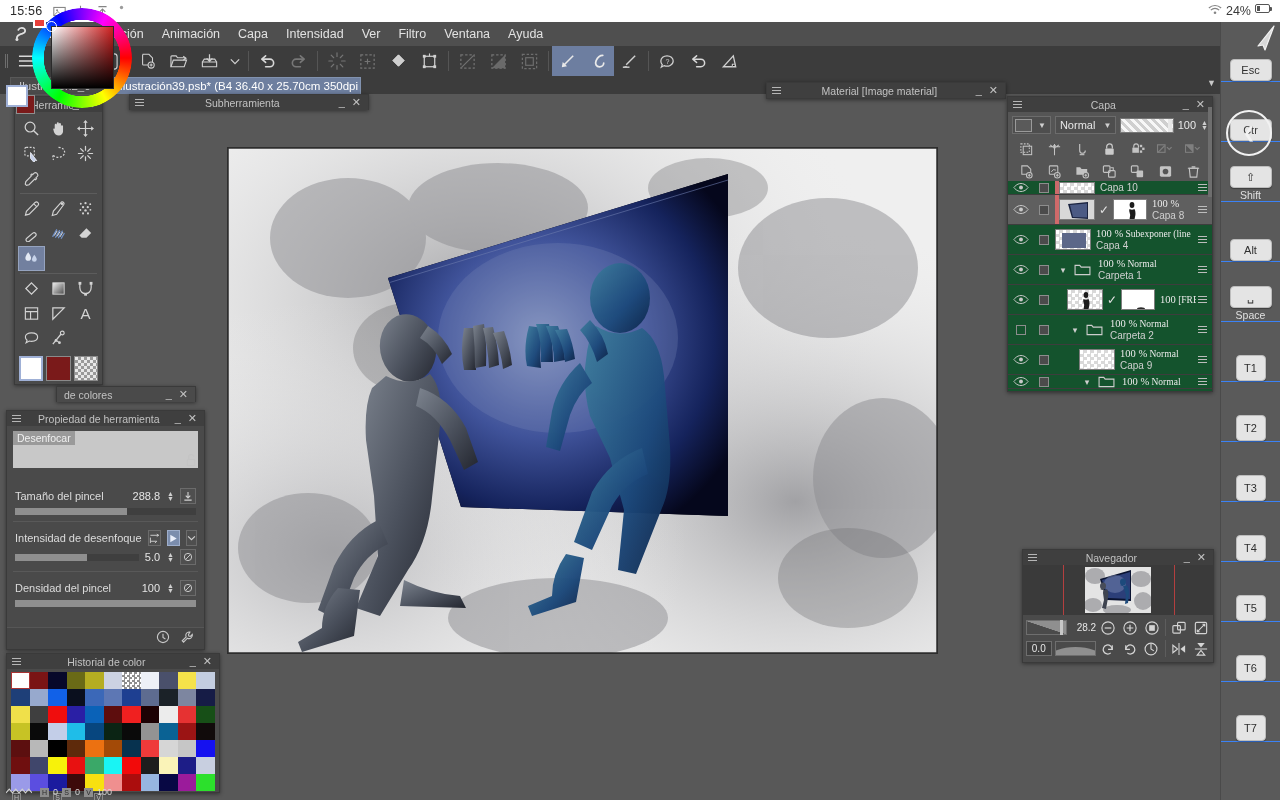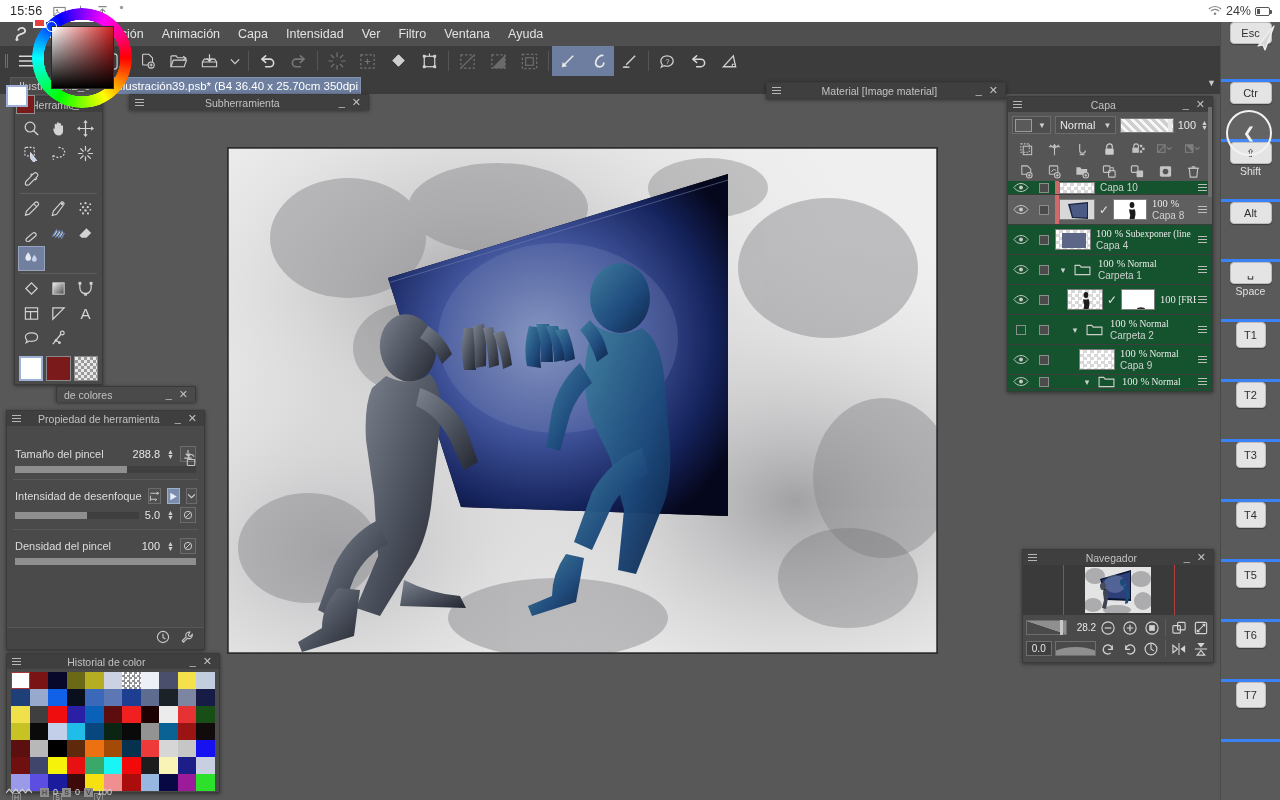--- a/index.html
+++ b/index.html
@@ -17,21 +17,21 @@
   .statusbar {
     position:absolute; left:0; top:0; width:1280px; height:22px;
     background:#ffffff; color:#3a3a3a;
     display:flex; align-items:center; padding:0 10px;
     font-size:12.5px;
   }
   .sb-left { display:flex; align-items:center; gap:9px; }
   .sb-time { font-size:12.5px; color:#2b2b2b; letter-spacing:.2px; margin-right:2px;}
   .sb-ico { width:13px; height:13px; display:inline-block; position:relative; opacity:.72; }
   .sb-ico svg { display:block; }
-  .sb-right { margin-left:auto; display:flex; align-items:center; gap:4px; font-size:12.5px;}
+  .sb-right { margin-left:auto; display:flex; gap:4px; font-size:12.5px;}
   .sb-batt { width:15px; height:9px; border:1.4px solid #555; border-radius:2px; position:relative; display:inline-block;}
   .sb-batt:after{content:"";position:absolute;right:-3px;top:2px;width:2px;height:4px;background:#555;border-radius:0 1px 1px 0;}
   .sb-batt i{position:absolute;left:1px;top:1px;bottom:1px;width:24%;background:#555;display:block;}
 
   
   .menubar {
     position:absolute; left:0; top:22px; width:1280px; height:24px;
     background:#4f4f4f; display:flex; align-items:center; padding-left:8px;
   }
   .logo-wrap{width:26px;height:22px;display:flex;align-items:center;justify-content:center;}
@@ -186,21 +186,21 @@
     border:1px solid #2a2a2a;}
   .sv-marker{position:absolute;left:46px;top:21px;width:11px;height:11px;border:1.5px solid #fff;border-radius:50%;}
   .cw-sw{position:absolute;left:6px;top:85px;}
   .cw-sw .back{position:absolute;left:10px;top:10px;width:19px;height:19px;background:#7a1a1a;border:1px solid #8f8f8f;}
   .cw-sw .front{position:absolute;left:0;top:0;width:22px;height:22px;background:#fff;border:2px solid #9fb0d6;}
   .cw-foot{position:absolute;left:0;right:0;bottom:0;height:16px;display:flex;align-items:center;gap:4px;padding-left:6px;font-size:9px;color:#d8d8d8;}
   .hsv-b{display:inline-block;width:9px;height:9px;background:#8d8d8d;color:#2a2a2a;font-size:7px;text-align:center;line-height:9px;}
 
   
   .shortbar{position:absolute;right:0;top:22px;width:60px;height:778px;background:#5a5a5a;border-left:1px solid #4a4a4a;}
-  .sbtn{height:60px;border-bottom:3px solid #3b82f6;display:flex;flex-direction:column;align-items:center;justify-content:flex-start;gap:1px;cursor:default;}
+  .sbtn{height:60px;border-bottom:1px solid #3b82f6;display:flex;flex-direction:column;align-items:center;justify-content:flex-end;gap:1px;cursor:default;}
   .key{background:#e4e4e4;color:#2f2f2f;border:1px solid #bdbdbd;border-radius:4px;font-size:11px;
        display:flex;align-items:center;justify-content:center;box-shadow:0 1px 1px rgba(0,0,0,.3);}
   .key.wide{width:42px;height:22px;}
   .key.sq{width:30px;height:26px;font-size:11px;}
   .sbtn .cap{font-size:10.5px;color:#e0e0e0;}
   .handle{position:absolute;right:8px;top:88px;width:46px;height:46px;border-radius:50%;border:2px solid #f2f2f2;display:flex;align-items:center;justify-content:center;color:#f2f2f2;font-size:15px;background:rgba(255,255,255,.06);}
   .cursor-arrow{position:absolute;right:2px;top:2px;width:30px;height:30px;}
   .collapse-chev{position:absolute;right:64px;top:78px;font-size:9px;color:#c9c9c9;}
 </style>
 </head>
@@ -759,20 +759,23 @@
           <i></i>
           <i></i>
         </span>
       <span class="tt">Propiedad de herramienta</span>
       <span class="ctl">
         <span>_</span>
         <span>✕</span>
       </span>
     </div>
     <div class="tp-body">
+      <div class="tp-preview">
+        <span class="tp-label">Desenfocar</span>
+      </div>
       <div class="tp-lock">
         <svg width="13" height="14" viewBox="0 0 14 15">
             <path d="M4 7V4.6A2.7 2.7 0 019.4 4" fill="none" stroke="#c4c4c4" stroke-width="1.3"></path>
             <rect x="2.5" y="7" width="8" height="6.5" rx="1" fill="none" stroke="#c4c4c4" stroke-width="1.2"></rect>
           </svg>
       </div>
 
       <div class="tp-row" style="margin-top:16px;">
         <div class="tp-rowtop">
           <span class="tp-name">Tamaño del pincel</span>

